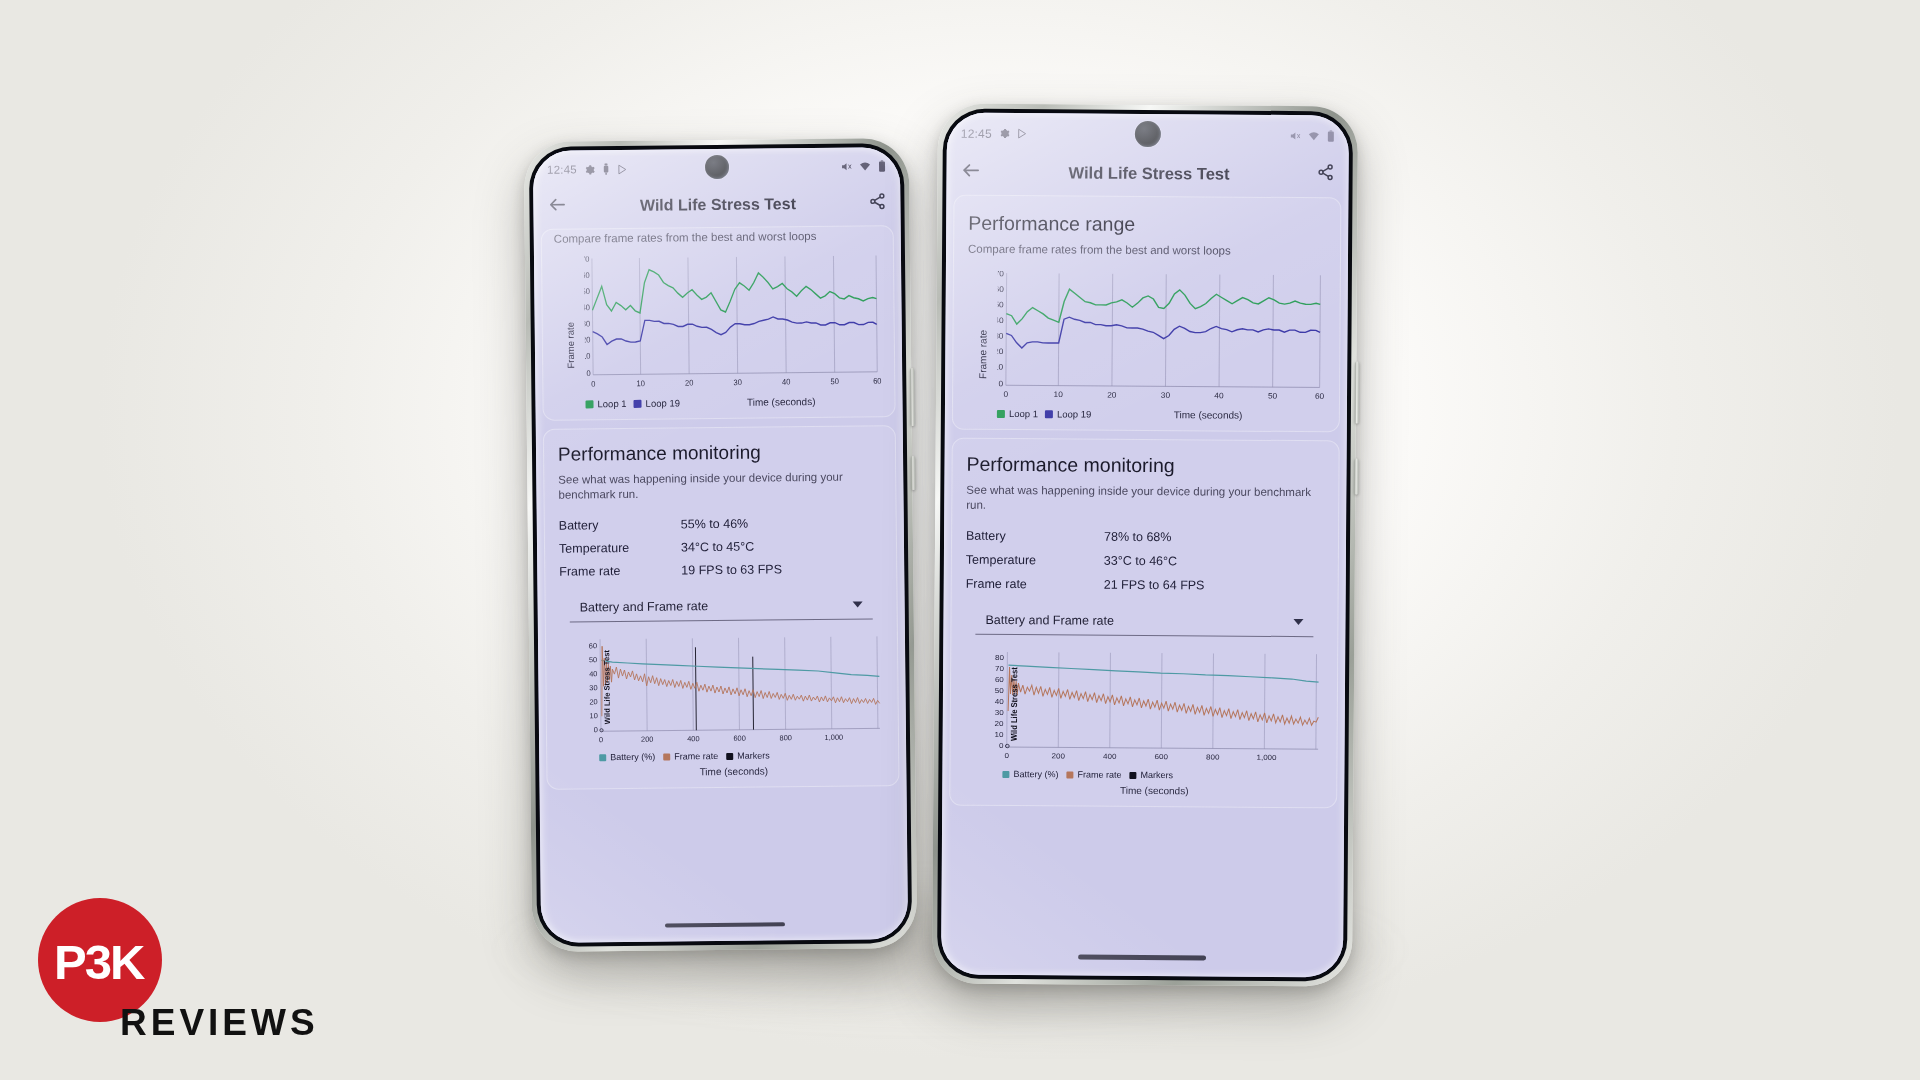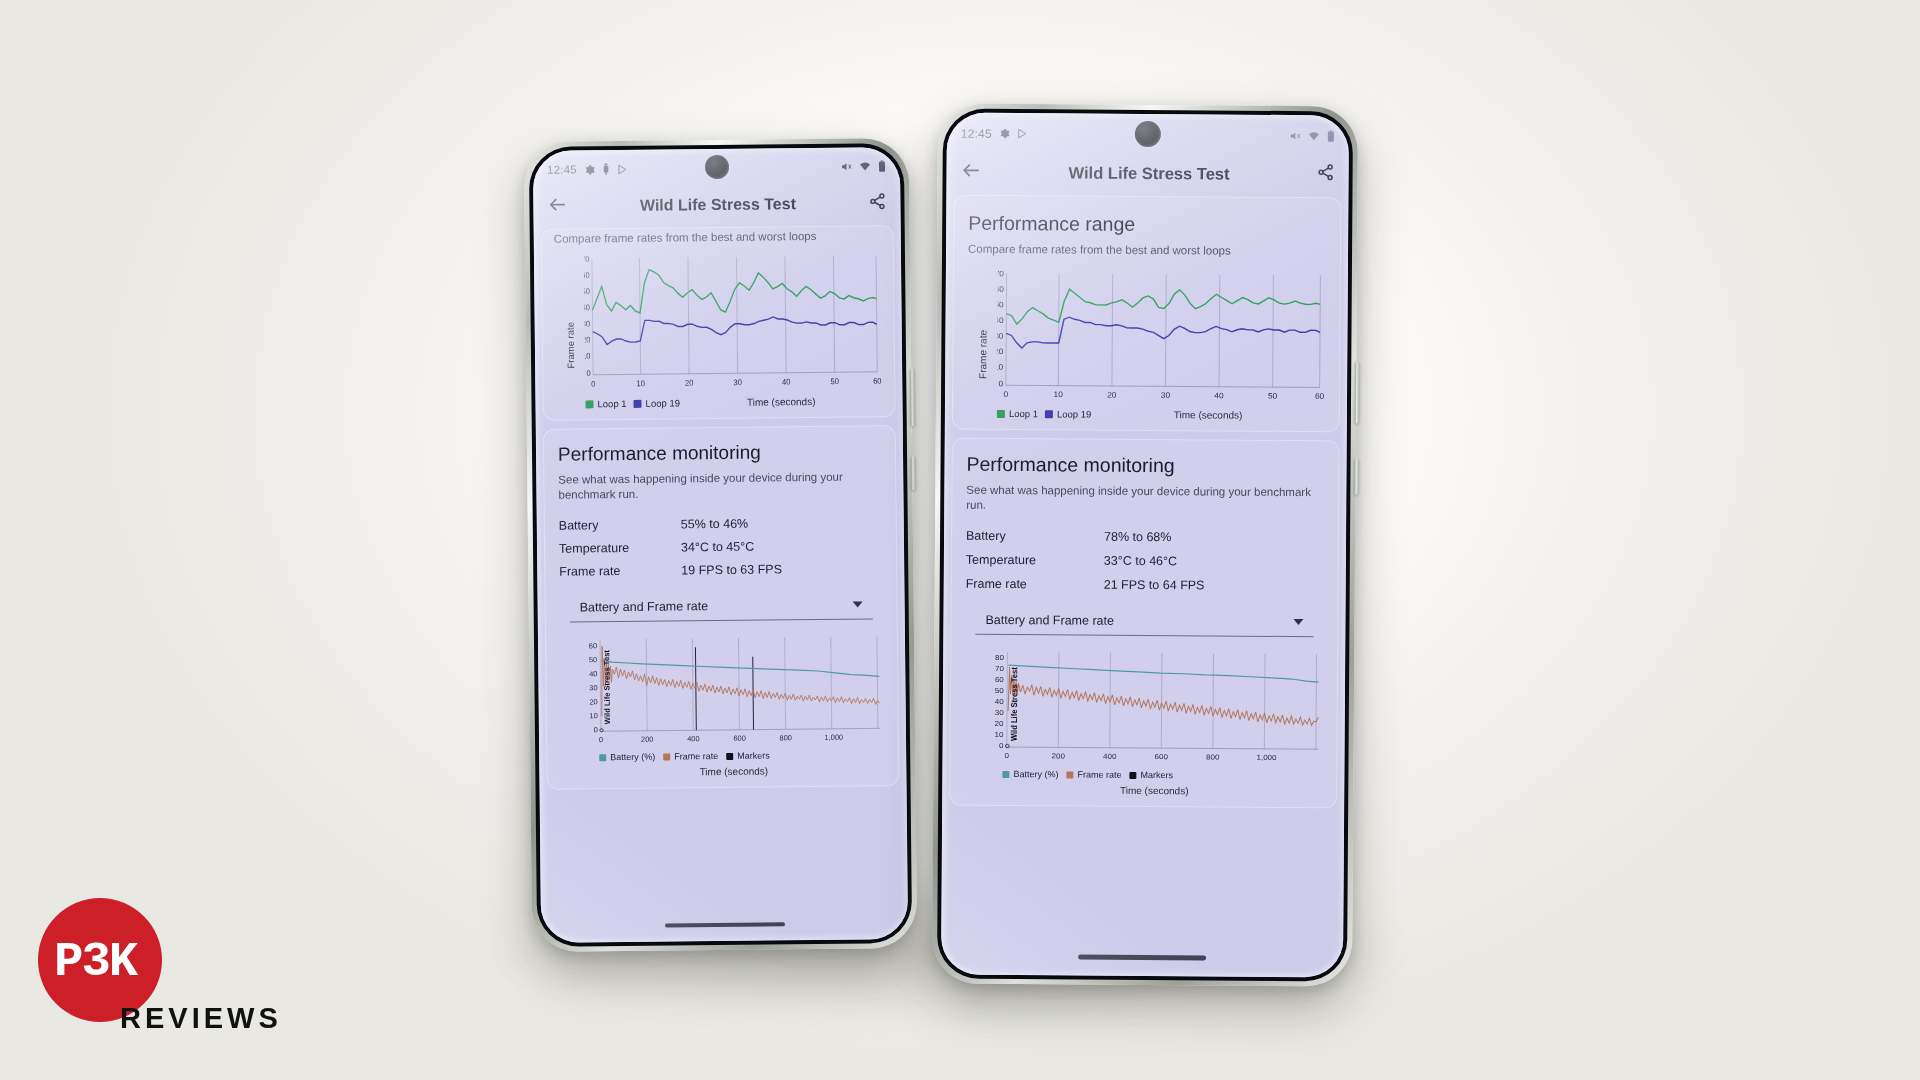--- a/index.html
+++ b/index.html
@@ -578,15 +578,15 @@
         <div class="navpill" style="bottom:16px; width:128px; height:5px;"></div>
       </div>
       <div class="sheen"></div>
       <div class="edge-glow"></div>
     </div>
   </div>
 </div>
 
 <div class="logo" style="left:38px; top:898px; width:260px; height:160px;">
   <div class="logo-circle" style="left:0; top:0; width:124px; height:124px;"></div>
-  <div class="pbk-mark" style="left:16px; top:36px; font-size:49px; letter-spacing:-2px;font-family:Liberation Mono, monospace;">P3K</div>
-  <div class="logo-text" style="left:82px; top:104px; font-size:29px;text-align:right;">REVIEWS</div>
+  <div class="pbk-mark" style="left:16px; top:36px; font-size:49px; letter-spacing:-2px;">P3K</div>
+  <div class="logo-text" style="left:82px; top:104px; font-size:37px;text-align:right;">REVIEWS</div>
 </div>
 
 </body></html>

